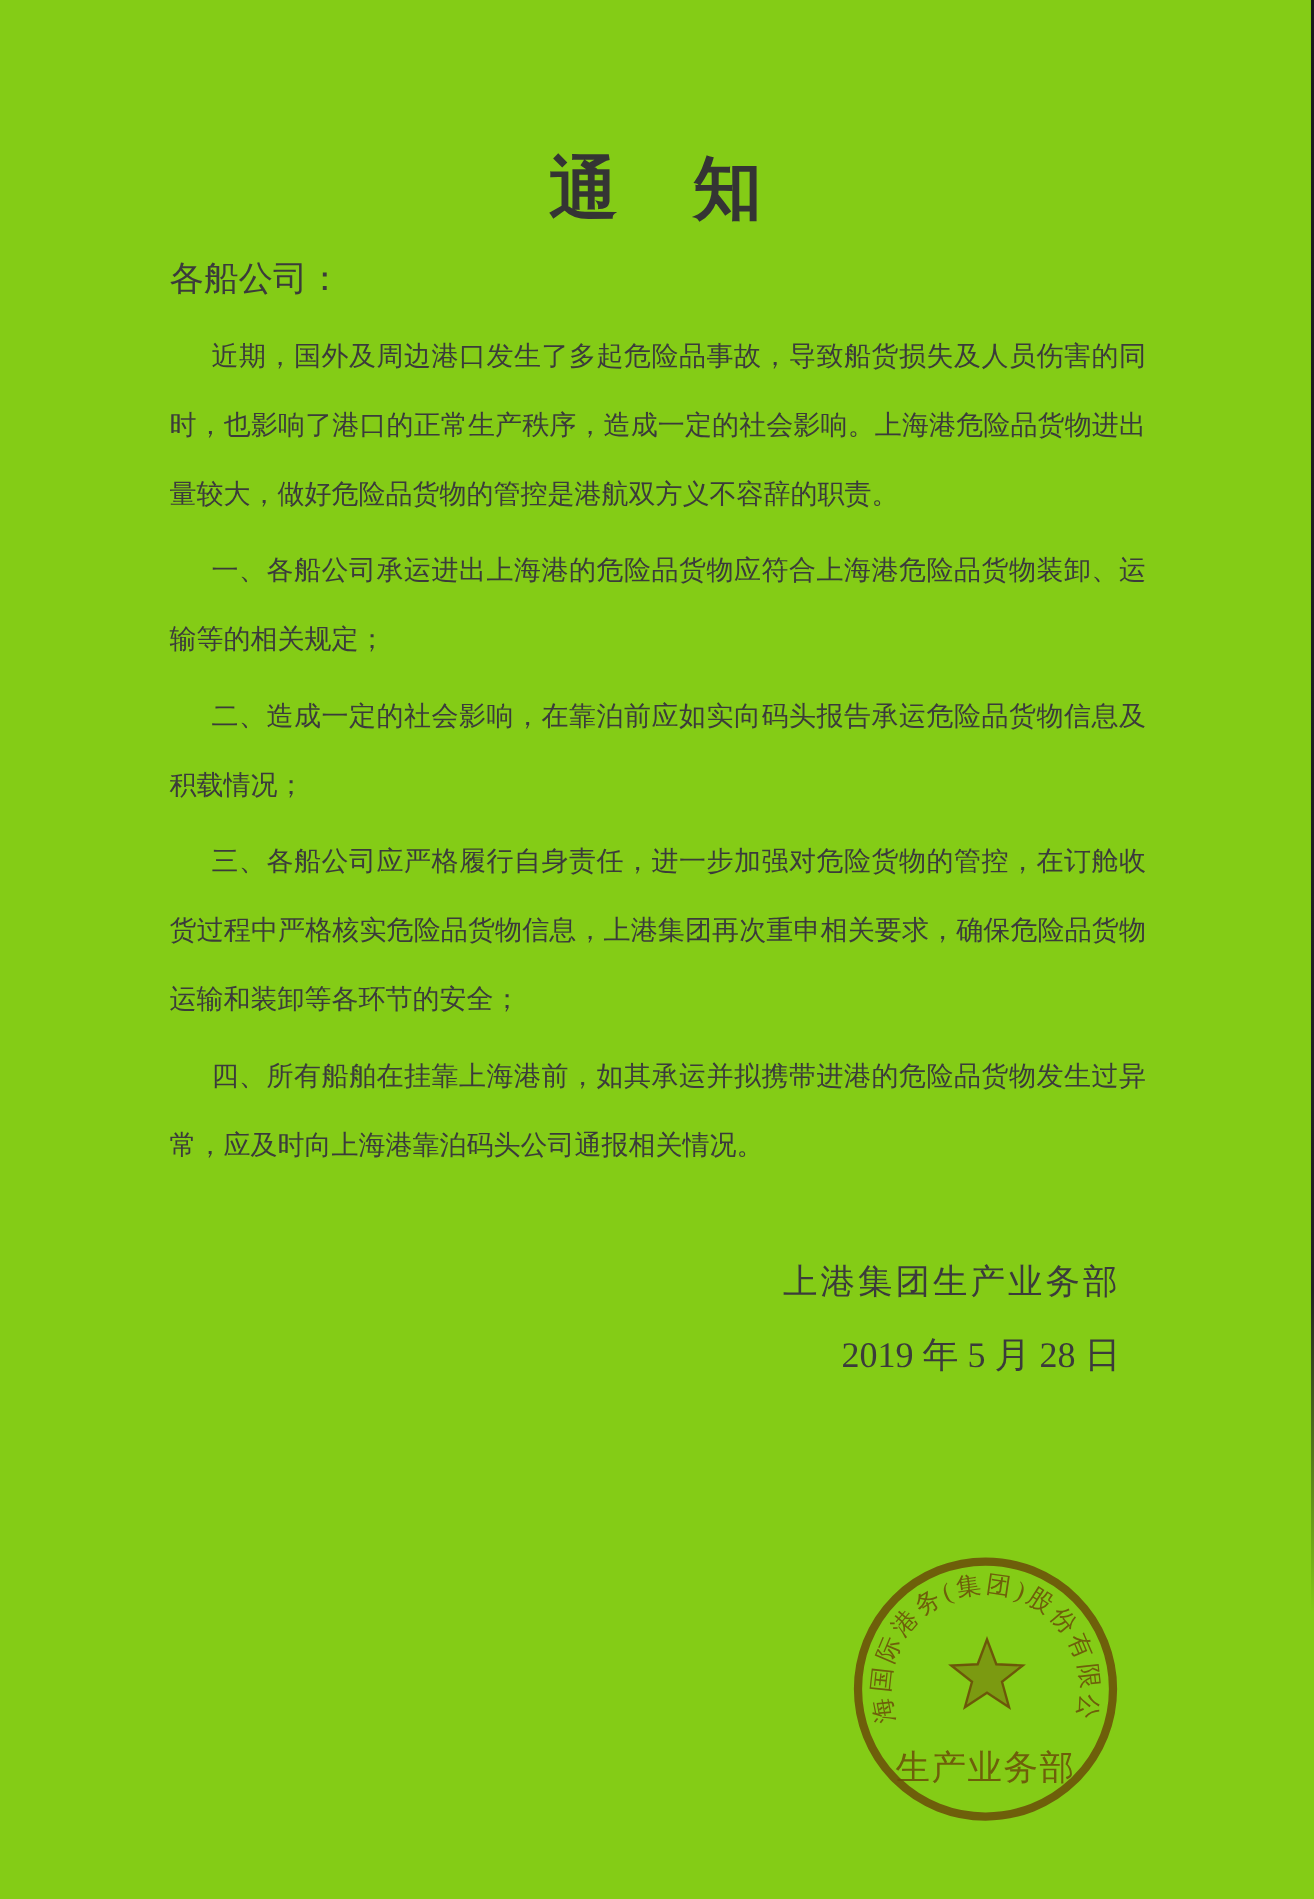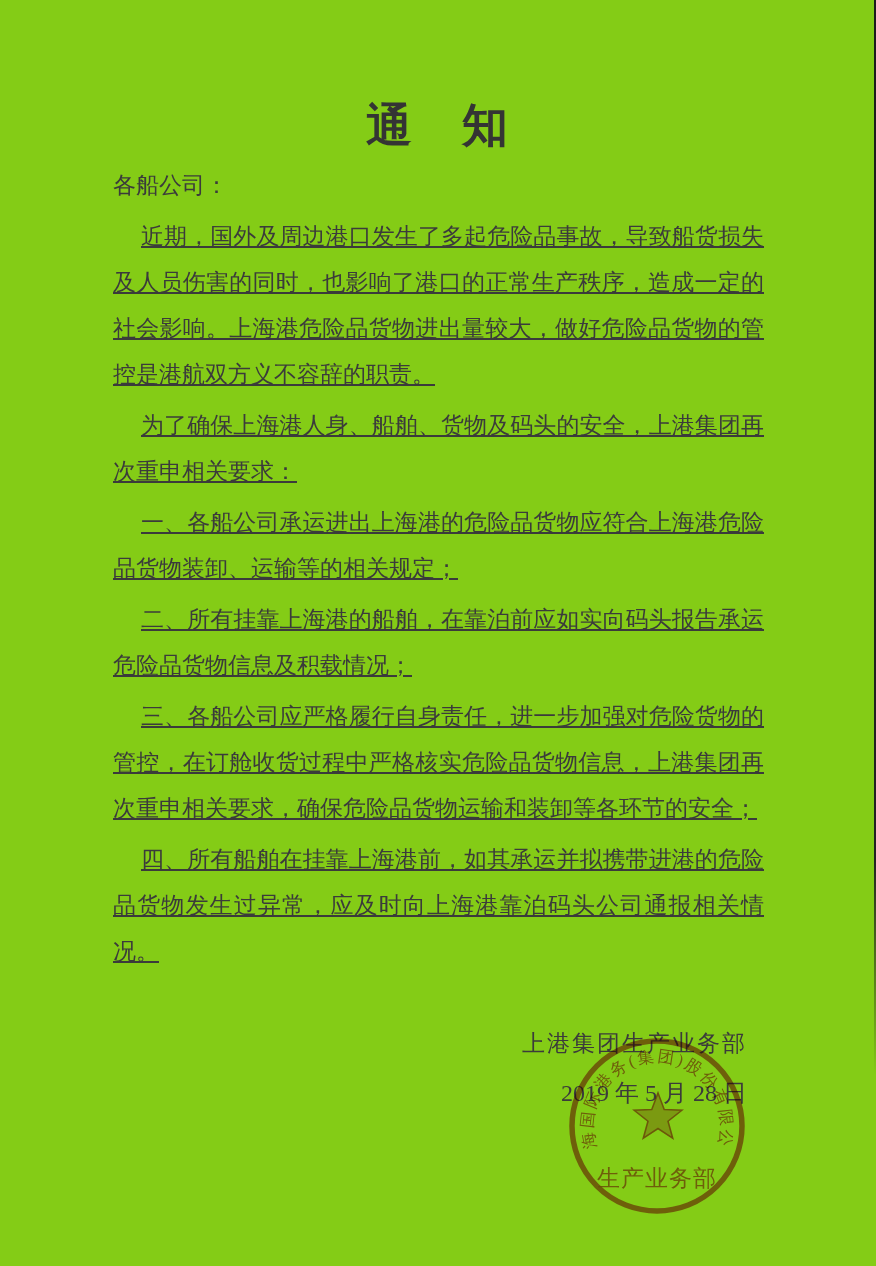--- a/index.html
+++ b/index.html
@@ -36,25 +36,24 @@
     padding-right: 112px;
   }
   .salutation {
     margin-top: 14px;
     font-size: 23px;
     line-height: 46px;
     text-indent: 0;
   }
   .para {
     margin-top: 5px;
-    font-size: 23px;
+    font-size: 18px;
     line-height: 46px;
     text-align: justify;
     text-indent: 28px;
-    text-decoration: underline;
   }
   .sign-block {
     margin-top: 46px;
     padding-right: 129px;
     text-align: right;
     position: relative;
     z-index: 2;
   }
   .signature {
     font-size: 23px;
@@ -86,23 +85,22 @@
 <div class="page">
 
   <div class="edge-line"></div>
 
   <div class="notice-title">通　知</div>
 
   <div class="doc-body">
     <div class="salutation">各船公司：</div>
 
     <p class="para">近期，国外及周边港口发生了多起危险品事故，导致船货损失及人员伤害的同时，也影响了港口的正常生产秩序，造成一定的社会影响。上海港危险品货物进出量较大，做好危险品货物的管控是港航双方义不容辞的职责。</p>
-    <p class="para">为了确保上海港人身、船舶、货物及码头的安全，上港集团再次重申相关要求：</p>
     <p class="para">一、各船公司承运进出上海港的危险品货物应符合上海港危险品货物装卸、运输等的相关规定；</p>
-    <p class="para">二、所有挂靠上海港的船舶，在靠泊前应如实向码头报告承运危险品货物信息及积载情况；</p>
+    <p class="para">二、造成一定的社会影响，在靠泊前应如实向码头报告承运危险品货物信息及积载情况；</p>
     <p class="para">三、各船公司应严格履行自身责任，进一步加强对危险货物的管控，在订舱收货过程中严格核实危险品货物信息，上港集团再次重申相关要求，确保危险品货物运输和装卸等各环节的安全；</p>
     <p class="para">四、所有船舶在挂靠上海港前，如其承运并拟携带进港的危险品货物发生过异常，应及时向上海港靠泊码头公司通报相关情况。</p>
   </div>
 
   <div class="sign-block">
     <div class="signature">上港集团生产业务部</div>
     <div class="sign-date">2019 年 5 月 28 日</div>
   </div>
 
   <svg class="seal" viewBox="0 0 180 180">

